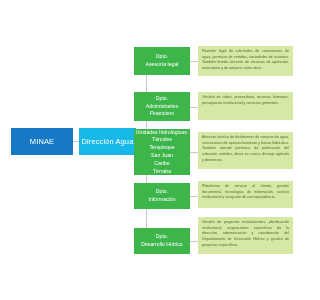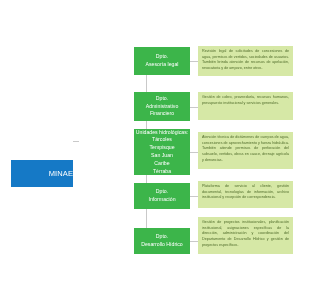--- a/index.html
+++ b/index.html
@@ -18,27 +18,26 @@
     width: 300px;
     height: 300px;
     background: #ffffff;
   }
 
   
   .node-blue {
     position: absolute;
     display: flex;
     align-items: center;
-    justify-content: flex-end;
+    justify-content: center;
     color: #ffffff;
     font-size: 7.5px;
     letter-spacing: 0.1px;
     text-align: center;
     box-sizing: border-box;
-    margin-top: 32px;
   }
   #node-minae {
     left: 11px;
     top: 128px;
     width: 62px;
     height: 27px;
     background: #1579c6;
   }
   #node-direccion {
     left: 79px;
@@ -90,20 +89,23 @@
   .v-conn { width: 1px; }
 </style>
 </head>
 <body>
 
 <div id="chart">
 
   <div class="node-blue" id="node-minae">
     <span>MINAE</span>
   </div>
+  <div class="node-blue" id="node-direccion">
+    <span>Dirección Agua</span>
+  </div>
 
   <div class="conn h-conn" style="left:73px; top:141px; width:6px;"></div>
 
   <div class="conn h-conn" style="left:136px; top:141px; width:10px;"></div>
 
   <div class="conn v-conn" style="left:146px; top:61px; width:1px; height:180px;"></div>
 
   <div class="conn h-conn" style="left:146px; top:61px; width:0px;"></div>
   <div class="node-green" style="top:47px; height:28px;">
     <span class="line">Dpto.</span>

